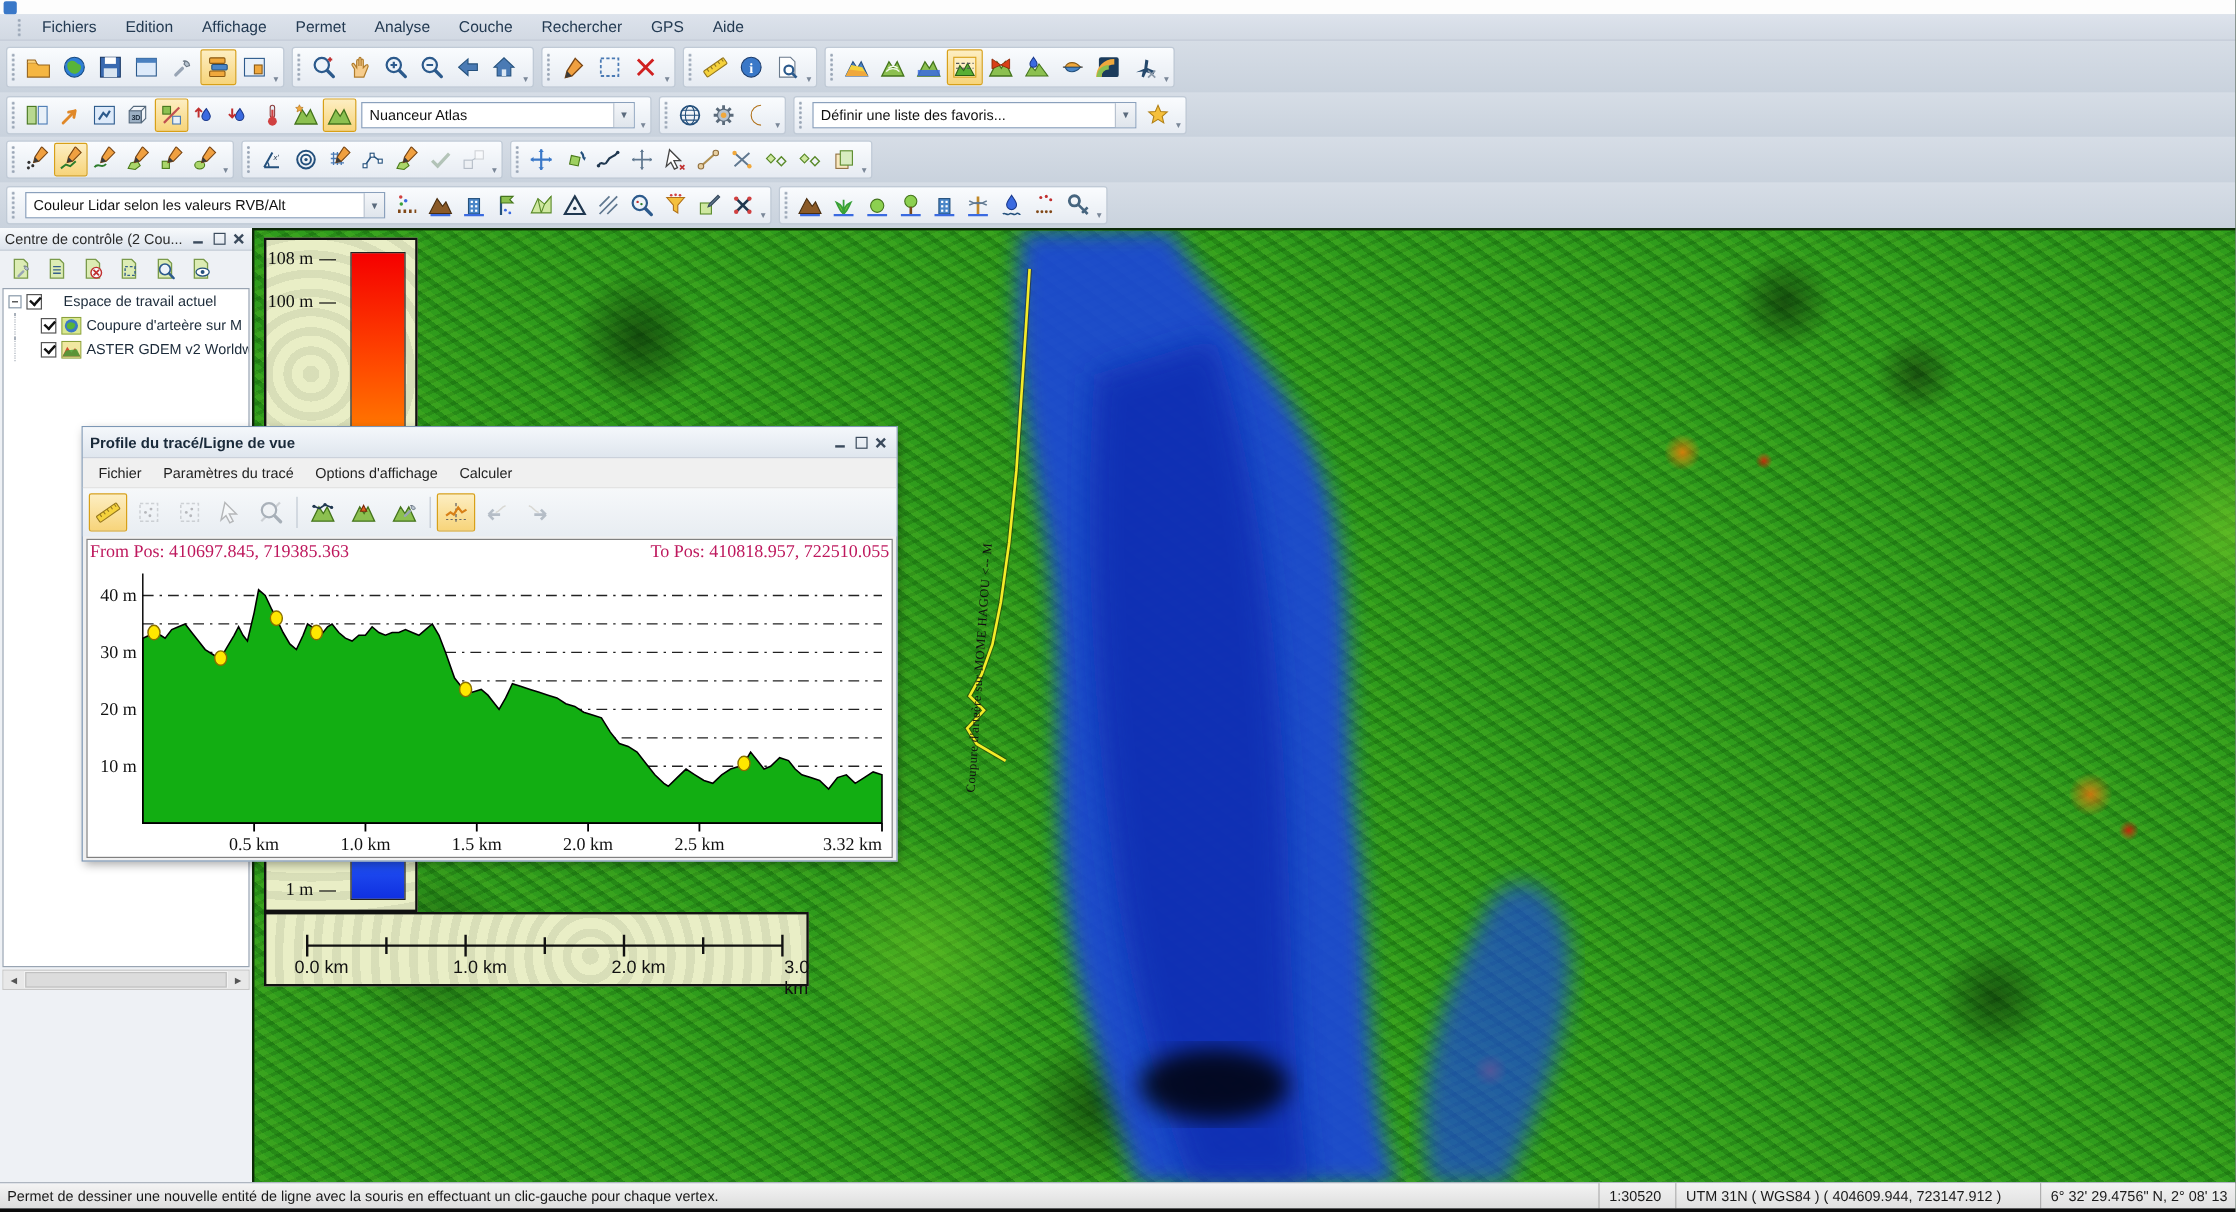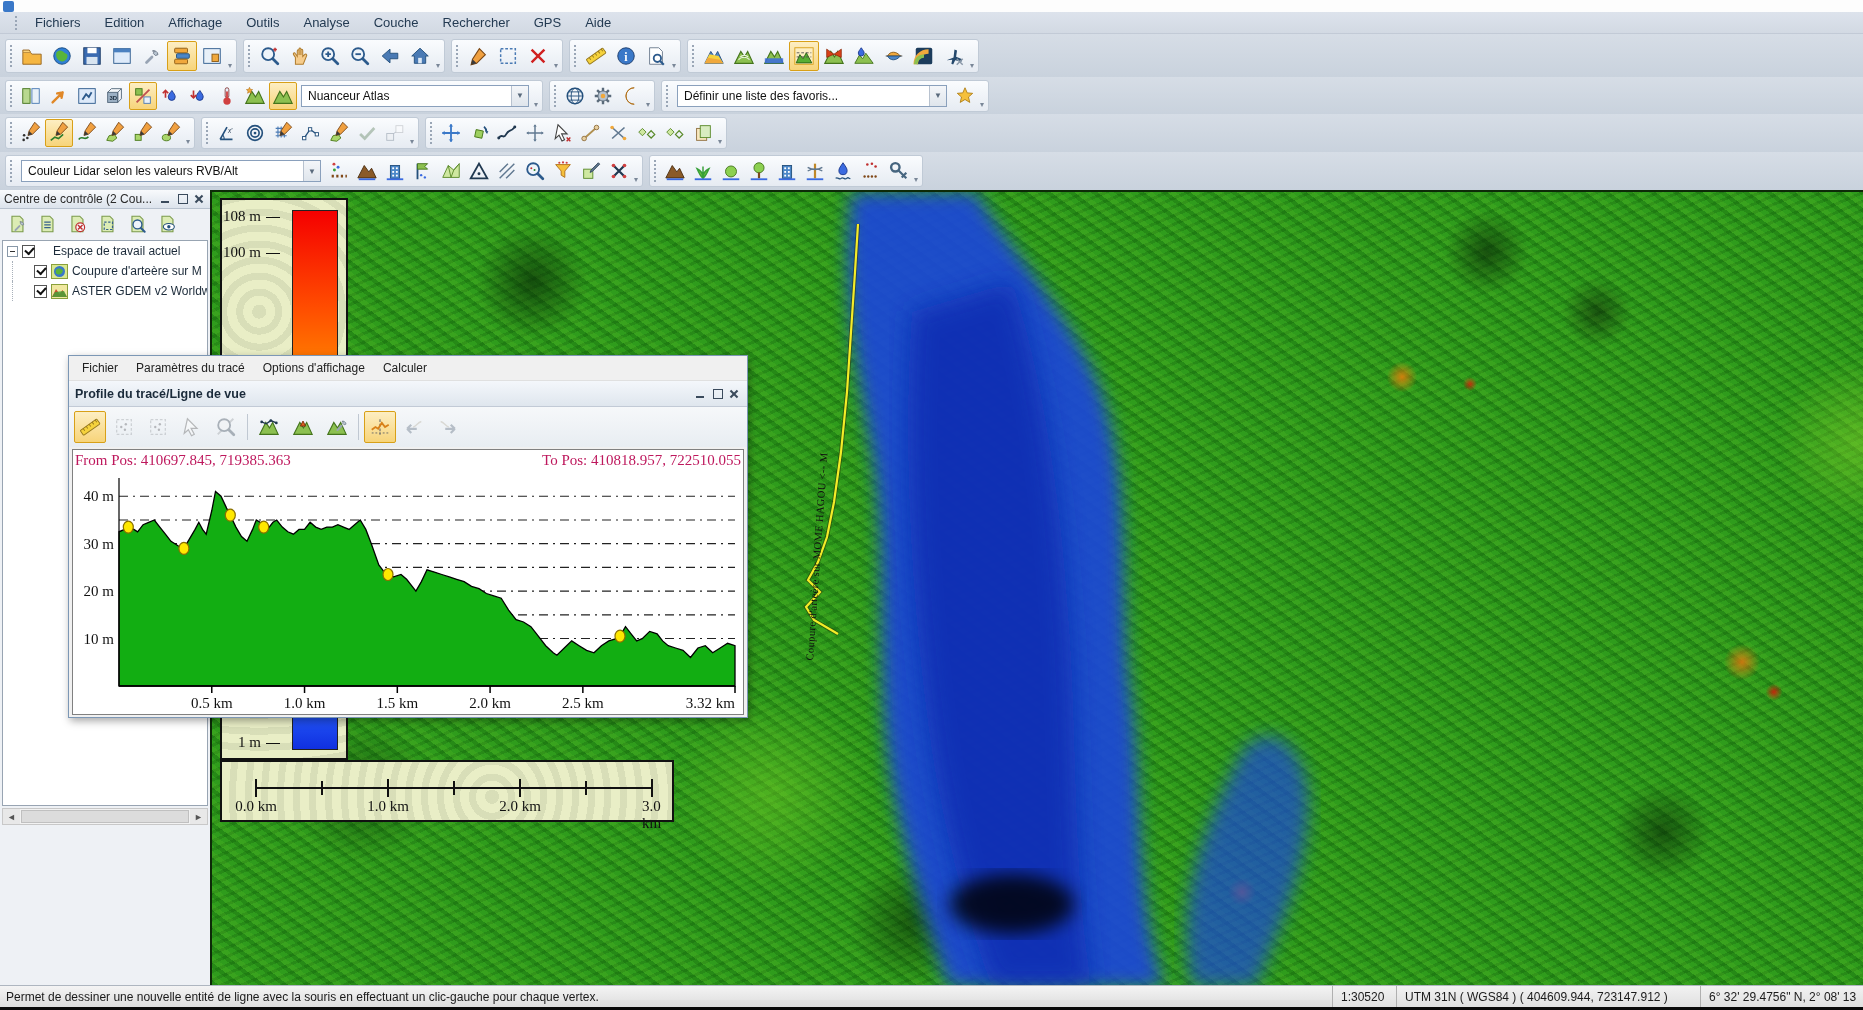--- a/index.html
+++ b/index.html
@@ -89,21 +89,21 @@
       font-family:"Liberation Serif",serif;font-size:10.5px;color:#101010;white-space:nowrap;letter-spacing:.4px;}
   
   #legend{position:absolute;left:8px;top:6px;width:128px;height:562px;background:#e9eec6;border:2px solid #111;
       background-image:repeating-radial-gradient(circle at 30% 20%, rgba(140,150,120,.18) 0 7px, transparent 7px 16px);}
   #legend-bar{position:absolute;left:70px;top:10px;width:46px;height:540px;border:1px solid #222;
       background:linear-gradient(#f50000,#ff4d00 18%,#ff9d00 36%,#ffe000 52%,#7cc818 66%,#22b0a0 79%,#2a64ff 91%,#1030e0);}
   .legend-tick{position:absolute;font-family:"Liberation Serif",serif;font-size:15px;color:#111;right:66px;white-space:nowrap;}
   .legend-tick .dash{display:inline-block;width:14px;height:1.5px;background:#111;vertical-align:middle;margin-left:5px;}
   #scalebar{position:absolute;left:8px;top:568px;width:454px;height:62px;background:#e9eec6;border:2px solid #111;
       background-image:repeating-radial-gradient(circle at 60% 60%, rgba(140,150,120,.18) 0 7px, transparent 7px 16px);}
-  .sb-label{position:absolute;top:36px;font-family:Liberation Serif, serif;font-size:15px;color:#111;transform:translateX(-50%);}
+  .sb-label{position:absolute;top:36px;font-family:Liberation Sans, sans-serif;font-size:15px;color:#111;transform:translateX(-50%);margin-left:12px;}
   
   #pwin{position:absolute;left:68px;top:355px;width:680px;height:363px;background:#f0f0f0;
       border:1px solid #7c97b5;box-shadow:2px 3px 8px rgba(0,0,0,.35);z-index:40;}
   #pwin-title{height:26px;background:linear-gradient(#f4f7fb,#dfe6ee);border-bottom:1px solid #c2cad6;
       display:flex;align-items:center;padding:0 6px;font-size:12.5px;font-weight:bold;color:#1a2a3a;}
   #pwin-title .t{flex:1;}
   #pwin-menu{height:25px;display:flex;align-items:center;background:#f0f0f0;padding-left:4px;border-bottom:1px solid #e0e0e0;}
   #pwin-menu span{font-size:12px;color:#222;padding:2px 9px;}
   #pwin-toolbar{height:40px;display:flex;align-items:center;padding-left:4px;background:linear-gradient(#f6f8fa,#e8edf2);}
   #pwin-toolbar .tbtn{width:32px;height:32px;margin:0 1px;}
@@ -127,21 +127,21 @@
 
 <div id="app">
   <div id="topstrip">
     <span id="appicon"></span>
   </div>
   <div id="menubar">
     <span class="menu-handle"></span>
   <span class="menu-item">Fichiers</span>
       <span class="menu-item">Edition</span>
       <span class="menu-item">Affichage</span>
-      <span class="menu-item">Outils</span>
+      <span class="menu-item">Permet</span>
       <span class="menu-item">Analyse</span>
       <span class="menu-item">Couche</span>
       <span class="menu-item">Rechercher</span>
       <span class="menu-item">GPS</span>
       <span class="menu-item">Aide</span>
     </div>
 
   <div class="tb-row" id="row1">
       <div class="tb-group">
         <span class="tb-handle"></span>
@@ -935,32 +935,32 @@
           </svg>
       <div class="sb-label" style="left: 34px;">0.0 km</div>
           <div class="sb-label" style="left: 166px;">1.0 km</div>
           <div class="sb-label" style="left: 298px;">2.0 km</div>
           <div class="sb-label" style="left: 430px;">3.0 km</div>
         </div>
     </div>
   </div>
 
   <div id="pwin">
-    <div id="pwin-menu">
-        <span>Fichier</span>
-        <span>Paramètres du tracé</span>
-        <span>Options d'affichage</span>
-        <span>Calculer</span>
-      </div>
     <div id="pwin-title">
       <span class="t">Profile du tracé/Ligne de vue</span>
       <span class="winbtn wb-min"></span>
       <span class="winbtn wb-max"></span>
       <span class="winbtn wb-close"></span>
     </div>
+    <div id="pwin-menu">
+        <span>Fichier</span>
+        <span>Paramètres du tracé</span>
+        <span>Options d'affichage</span>
+        <span>Calculer</span>
+      </div>
     <div id="pwin-toolbar">
         <div class="tbtn active">
           <svg viewBox="0 0 24 24" width="22" height="22">
             <g transform="rotate(-35 12 12)">
               <rect x="1" y="9" width="22" height="6.5" rx="1" fill="#f5d23c" stroke="#96781e"></rect>
               <path d="M5 9v3M9 9v3M13 9v3M17 9v3M21 9v3" stroke="#96781e"></path>
             </g>
           </svg>
         </div>
         <div class="tbtn disabled">

